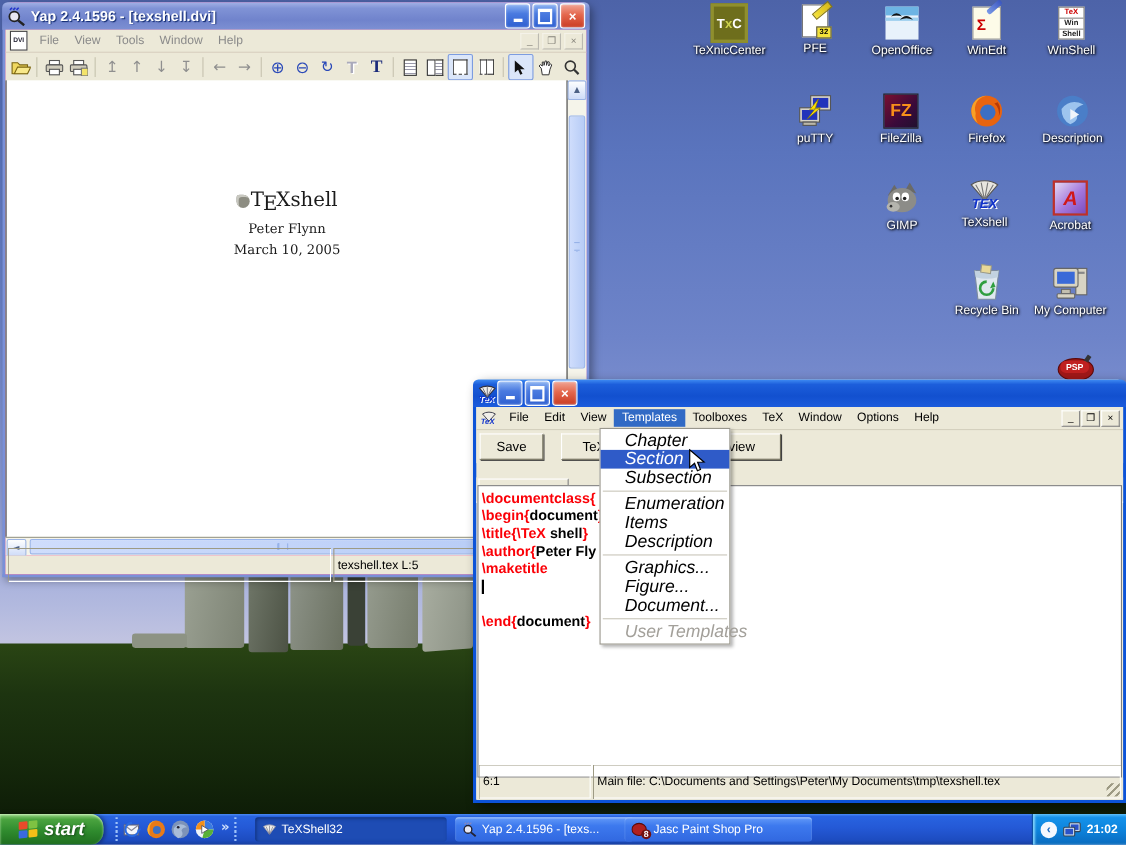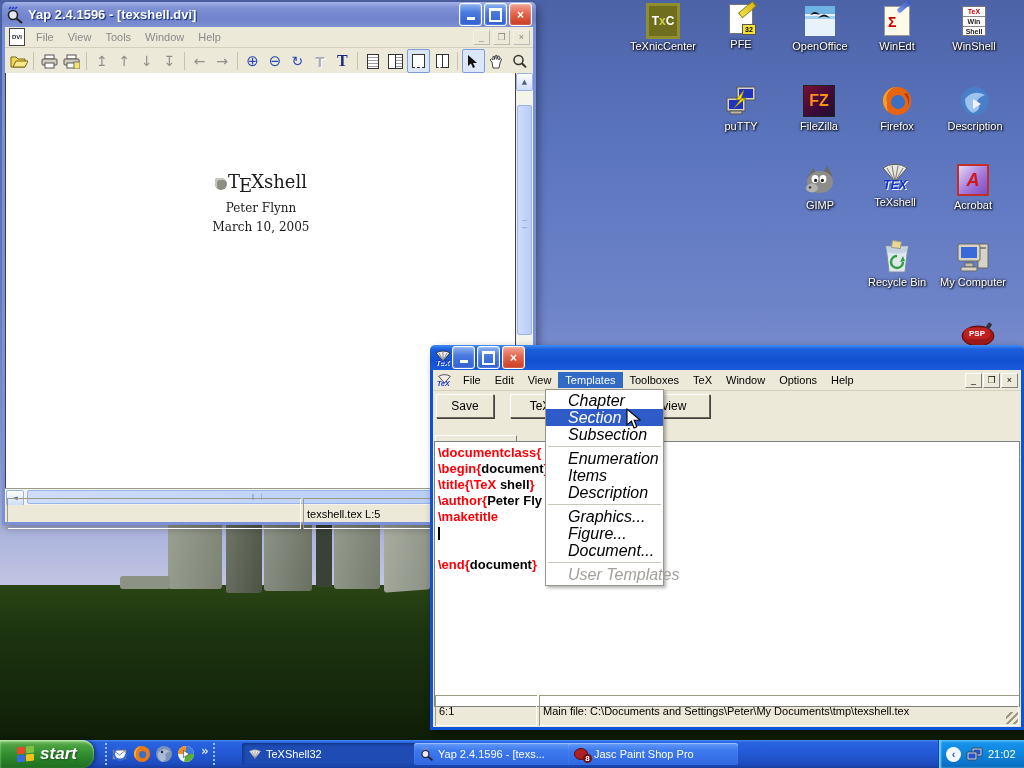--- a/index.html
+++ b/index.html
@@ -90,21 +90,21 @@
   .flag{width:18px;height:16px;position:relative;}
   .flag i{position:absolute;width:8px;height:7px;border-radius:1px;transform:skewY(-6deg);}
   .qsep{width:4px;height:22px;margin:3px 2px;background:repeating-linear-gradient(180deg,#9ec2fa 0 2px,transparent 2px 4px);width:2px;}
   .qicon{width:20px;height:20px;margin:4px 1px;display:flex;align-items:center;justify-content:center;}
   .taskbtn{position:absolute;top:3px;height:22px;border-radius:3px;display:flex;align-items:center;gap:4px;padding:0 6px;color:#fff;font-size:11px;
     background:linear-gradient(180deg,#639af8 0%,#3d79ee 35%,#3168e0 100%);box-shadow:inset 0 1px 1px #9dc0fb;white-space:nowrap;overflow:hidden;}
   .taskbtn.active{background:#1e4cb4;box-shadow:inset 1px 1px 3px #10307a;}
   #tray{position:absolute;right:0;top:0;height:28px;width:86px;
     background:linear-gradient(180deg,#4fb5f8 0%,#1592ea 12%,#0d84dd 50%,#0a6fc4 90%,#0a65b4 100%);
     border-left:1px solid #0a4f9e;box-shadow:inset 2px 0 2px #7ed0fa;display:flex;align-items:center;gap:5px;padding-left:7px;box-sizing:border-box;}
-  #clock{color:#fff;font-size:11px;}
+  #clock{color:#fff;font-size:11px;font-weight:bold;}
 
   svg{display:block;}
 </style>
 </head>
 <body>
 
 <div id="grass"></div>
 <div>
   <div class="stone" style="left:168px;top:521px;width:54px;height:68px;background:linear-gradient(100deg,#9aa092,#7d8374);"></div>
   <div class="stone" style="left:226px;top:521px;width:36px;height:72px;background:linear-gradient(100deg,#6f7668,#4c5244);"></div>
@@ -556,21 +556,21 @@
           <path d="M9 1 a8 8 0 0 1 8 8 l-8 0 Z" fill="#3a7ae0"></path>
           <path d="M17 9 a8 8 0 0 1 -10 7.6 l2 -7.6 Z" fill="#58b038"></path>
           <path d="M1 9 a8 8 0 0 1 8 -8 l0 8 Z" fill="#f49018"></path>
           <path d="M6.4 5.4 l6 3.6 l-6 3.6 Z" fill="#fff" stroke="#445" stroke-width="0.7"></path>
         </svg>
     </span>
     <span class="glyph" style="color:#cfe0fb;font-size:12px;margin:0 2px 6px 4px;font-weight:bold;">»</span>
     <span class="qsep"></span>
   </div>
 
-  <div class="taskbtn active" style="left:242px;width:162px;">
+  <div class="taskbtn active" style="left:232px;width:162px;">
     <span>
       <svg width="14" height="13" viewBox="0 0 18 16">
           <path d="M9 13 L2 4 A10 7 0 0 1 16 4 Z" fill="#f0eee8" stroke="#99a"></path>
           <path d="M9 13 L5 4 M9 13 L9 3 M9 13 L13 4" stroke="#778" stroke-width="0.8"></path>
         </svg>
     </span>
     <span>TeXShell32</span>
   </div>
   <div class="taskbtn" style="left:414px;width:150px;">
     <span>

